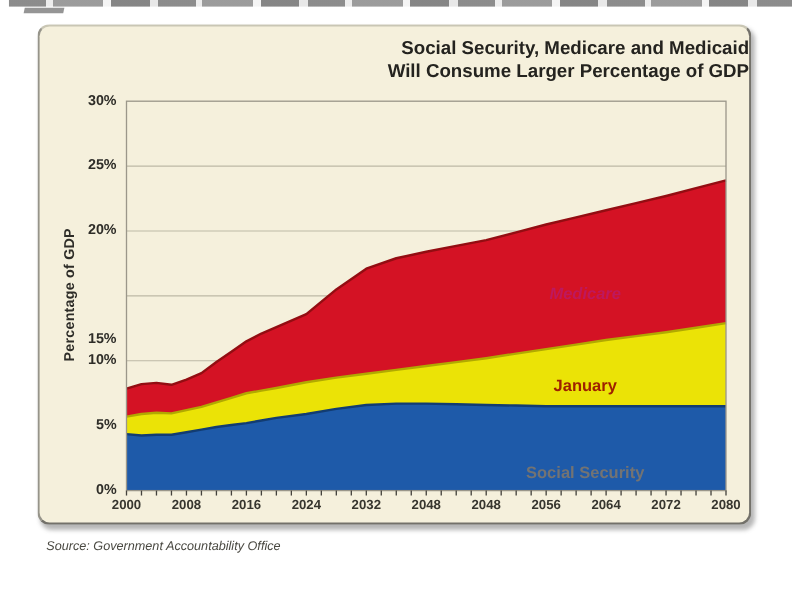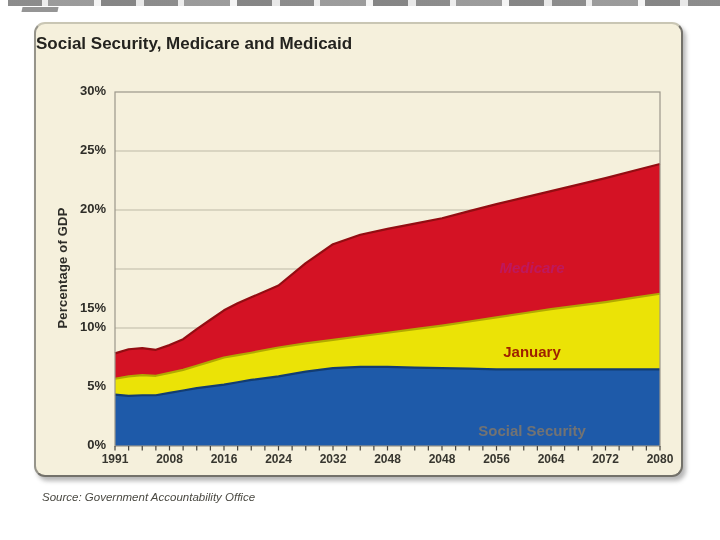--- a/index.html
+++ b/index.html
@@ -20,21 +20,21 @@
   .torn-dash { position:absolute; left:22px; top:7px; width:36px; height:5px;
     background:#7b7b7b; opacity:.8; transform:skewX(-12deg); }
 
   
   .panel {
     position:absolute; left:34px; top:22px; width:649px; height:455px;
     box-sizing:border-box; background:#f5f0dc;
     border:2px solid #73716a; border-top-color:#c9c6b4; border-left-color:#96948a;
     border-radius:11px; box-shadow:3px 4px 4px rgba(95,95,95,.45);
   }
-  .title { position:absolute; left:0; top:9px; width:100%; text-align:left;
+  .title { position:absolute; left:0; top:9px; width:100%; text-align:right;
     font-weight:bold; font-size:17px; line-height:21px; color:#24231f; }
 
   #chart-svg { position:absolute; left:0; top:0; width:720px; height:540px; }
   #tick-labels { position:absolute; left:0; top:0; width:604px; height:540px; pointer-events:none; }
 
   .ytick { position:absolute; left:56px; width:50px; text-align:right;
     font-weight:bold; font-size:13px; color:#2e2d28; }
   .xtick { position:absolute; top:452px; width:48px; text-align:center;
     font-weight:bold; font-size:12px; color:#37362f; }
 
@@ -57,20 +57,21 @@
 <body>
 
 <div class="page">
 
   <div class="torn-edge"></div>
   <div class="torn-dash"></div>
 
   <div class="panel">
     <div class="title">
       <div>Social Security, Medicare and Medicaid</div>
+      <div>Will Consume Larger Percentage of GDP</div>
     </div>
   </div>
 
   <svg id="chart-svg" viewBox="0 0 720 540" xmlns="http://www.w3.org/2000/svg">
       <rect x="115" y="92" width="545" height="354" fill="#f5f0dc"></rect>
       <line x1="115" x2="660" y1="151" y2="151" stroke="#bdb9a6" stroke-width="1"></line>
       <line x1="115" x2="660" y1="210" y2="210" stroke="#bdb9a6" stroke-width="1"></line>
       <line x1="115" x2="660" y1="269" y2="269" stroke="#bdb9a6" stroke-width="1"></line>
       <line x1="115" x2="660" y1="328" y2="328" stroke="#bdb9a6" stroke-width="1"></line>
       <line x1="115" x2="660" y1="387" y2="387" stroke="#bdb9a6" stroke-width="1"></line>
@@ -125,21 +126,21 @@
     </svg>
 
   <div id="tick-labels">
       <span class="ytick" style="top: 83px;">30%</span>
       <span class="ytick" style="top: 142px;">25%</span>
       <span class="ytick" style="top: 201px;">20%</span>
       <span class="ytick" style="top: 260px; margin-top: 40px;">15%</span>
       <span class="ytick" style="top: 319px;">10%</span>
       <span class="ytick" style="top: 378px;">5%</span>
       <span class="ytick" style="top: 437px;">0%</span>
-      <span class="xtick" style="left: 91px;">1991</span>
+      <span class="xtick" style="left: 91px;">2000</span>
       <span class="xtick" style="left: 145.5px;">2008</span>
       <span class="xtick" style="left: 200px;">2016</span>
       <span class="xtick" style="left: 254.5px;">2024</span>
       <span class="xtick" style="left: 309px;">2032</span>
       <span class="xtick" style="left: 363.5px;">2048</span>
       <span class="xtick" style="left: 418px;">2048</span>
       <span class="xtick" style="left: 472.5px;">2056</span>
       <span class="xtick" style="left: 527px;">2064</span>
       <span class="xtick" style="left: 581.5px;">2072</span>
       <span class="xtick" style="left: 636px;">2080</span>

